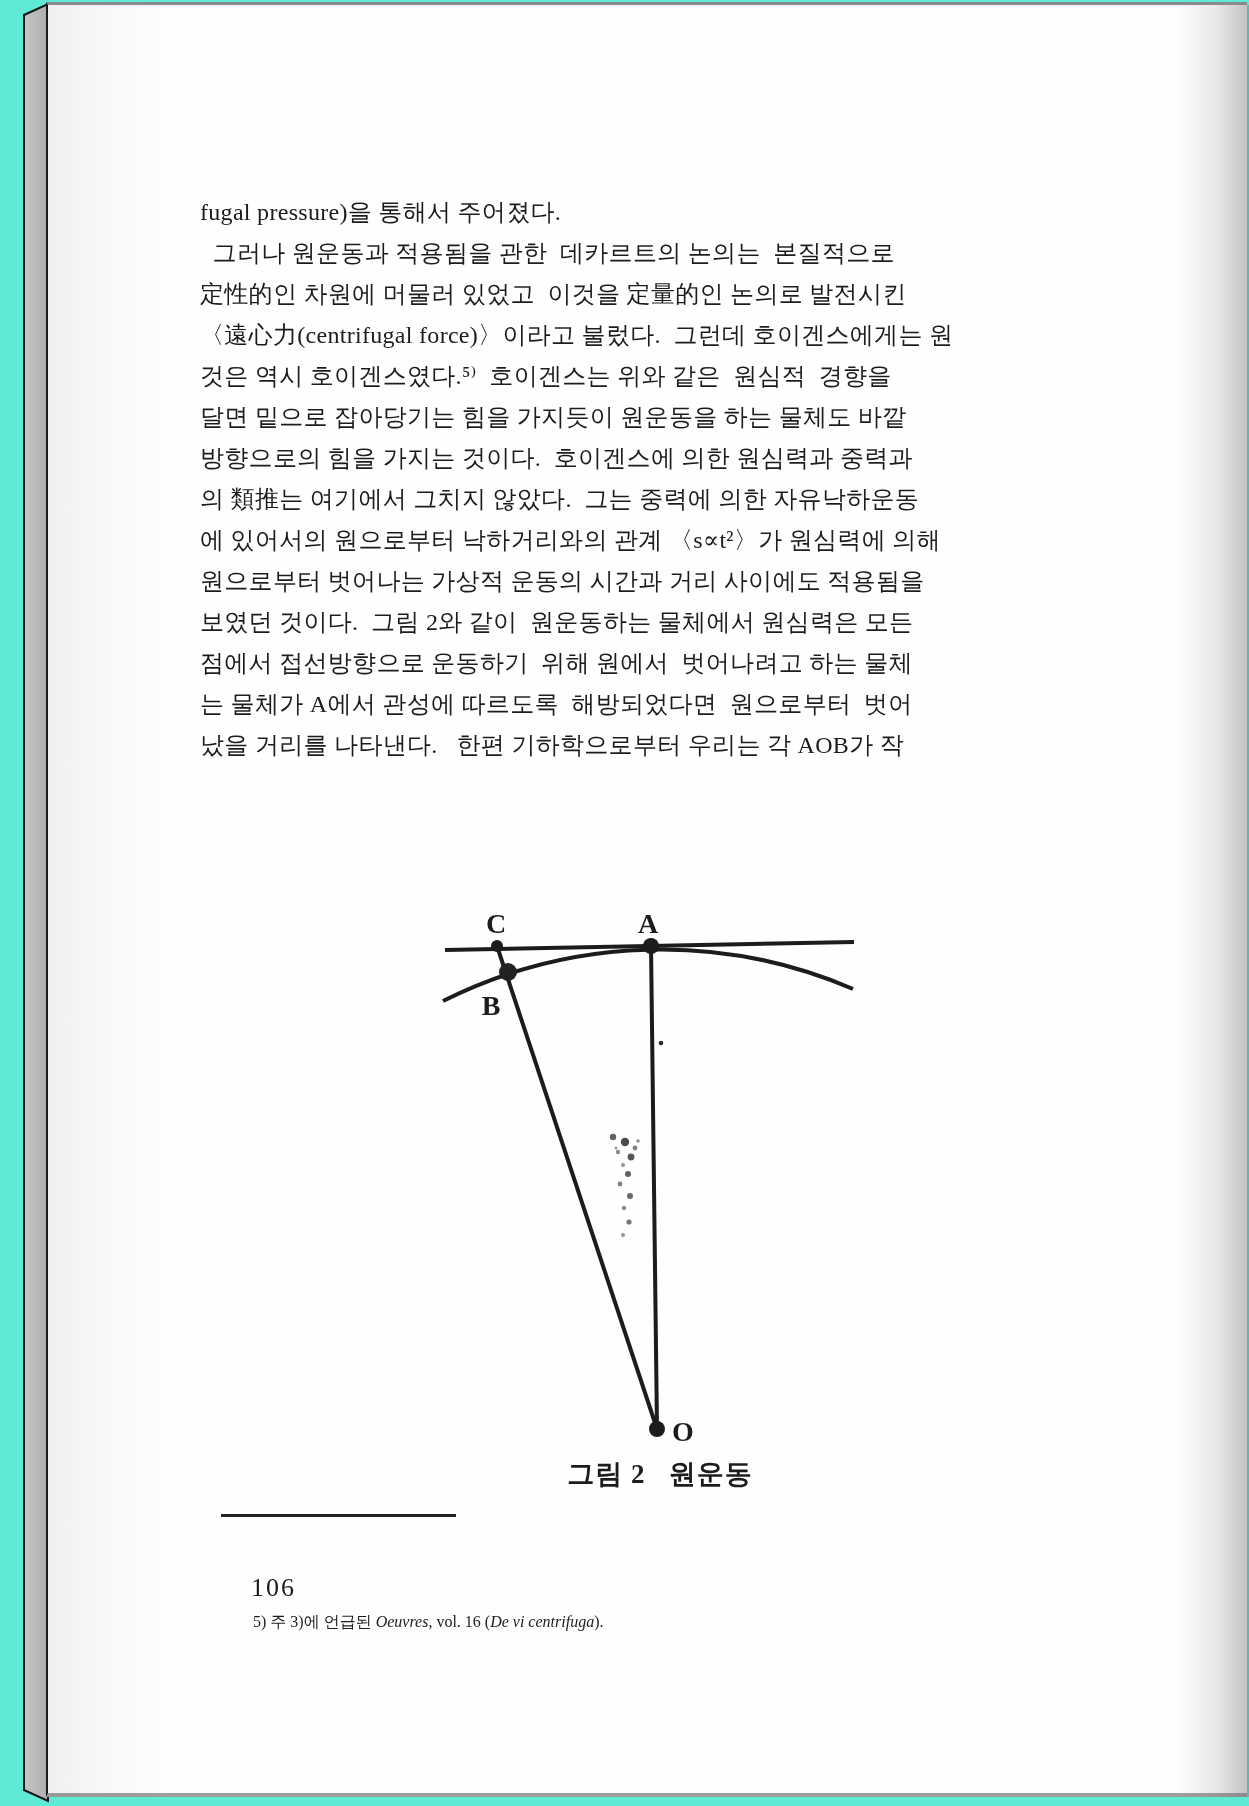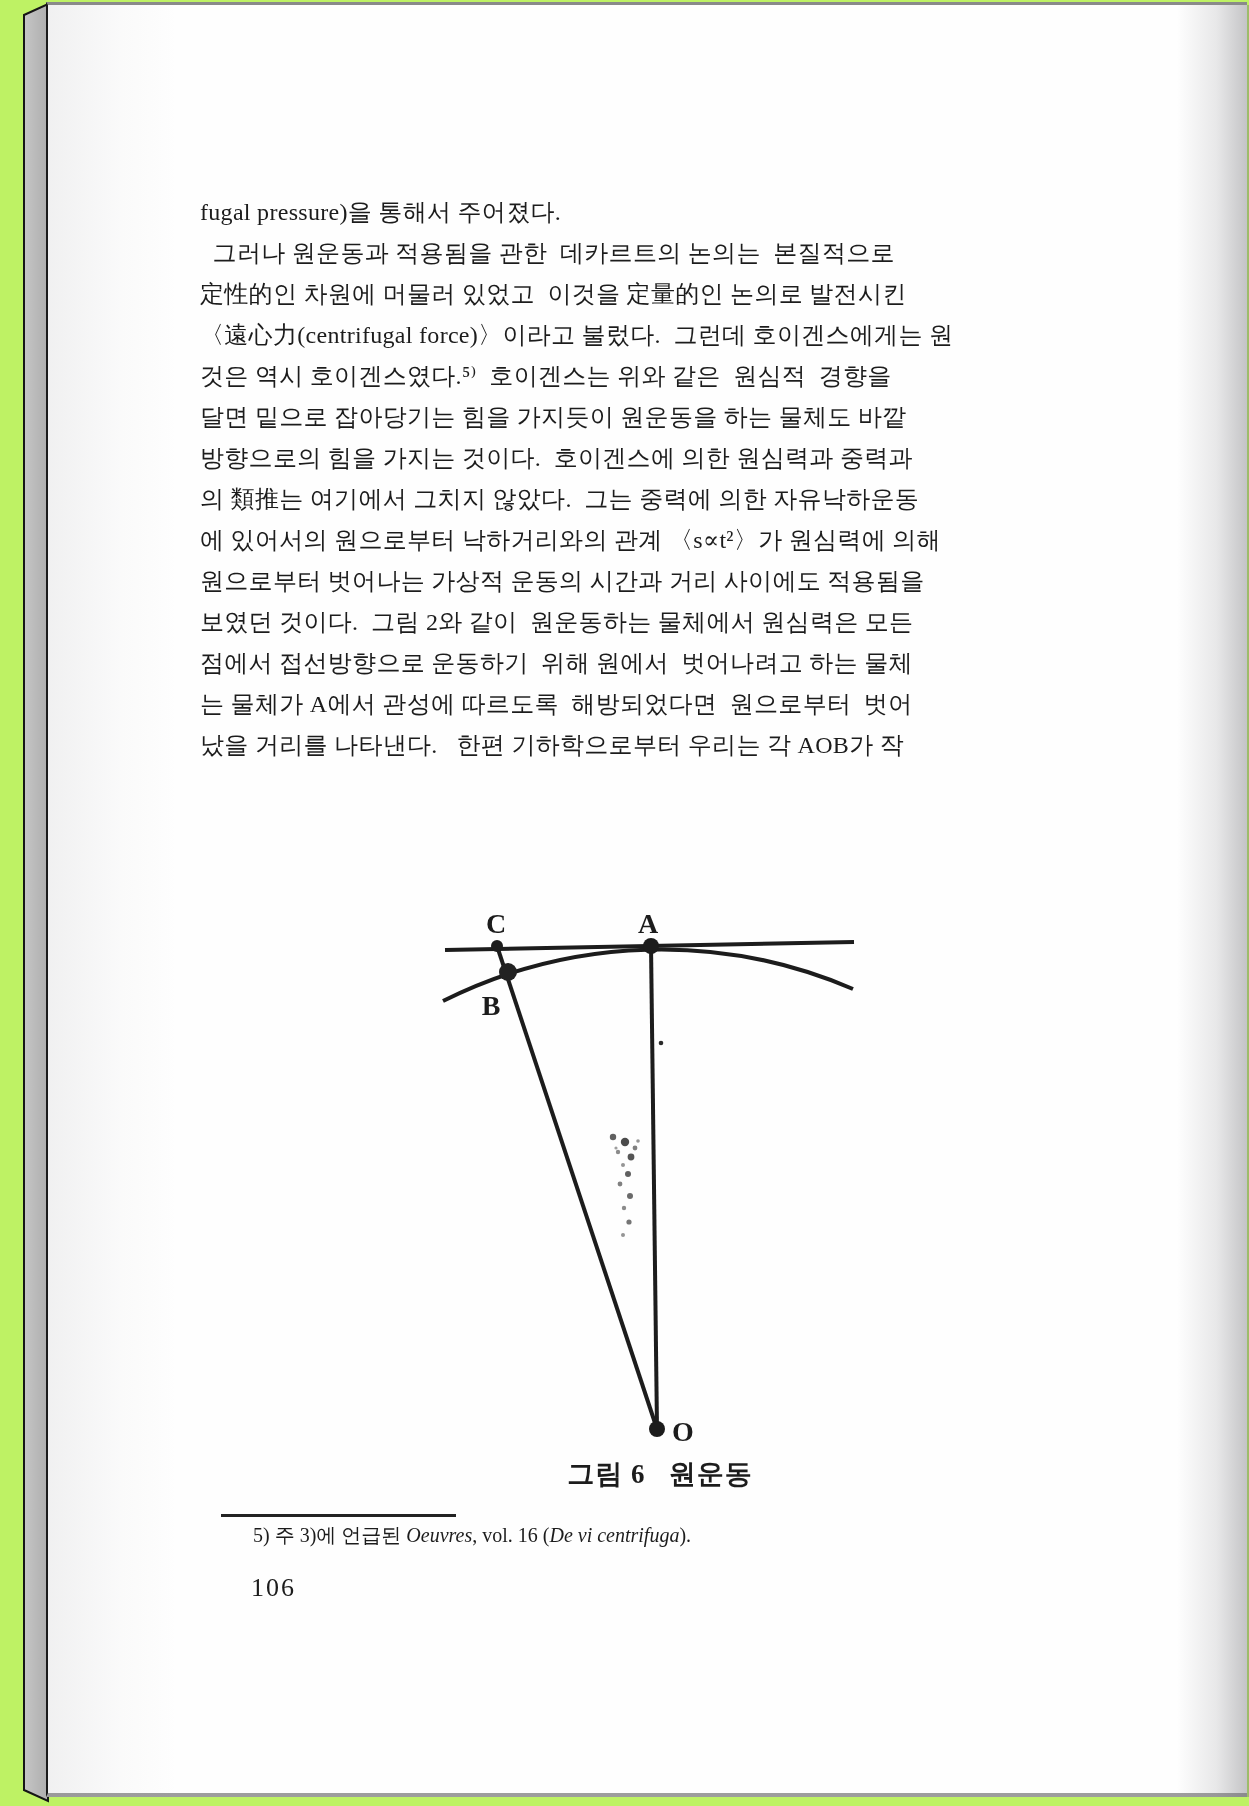--- a/index.html
+++ b/index.html
@@ -1,20 +1,20 @@
 <!DOCTYPE html>
 <html><head>
 <meta charset="utf-8">
 <style>
   html,body{margin:0;padding:0;background:#f4f4f5;}
   .scene{
     position:relative;
     width:1249px;height:1806px;
     overflow:hidden;
-    background:#bef264;
+    background:#5eead4;
     font-family:"Liberation Serif","DejaVu Serif",serif;
     color:#1c1c1c;
   }
   .page{
     position:absolute;
     left:46px;top:2px;
     width:1201px;height:1795px;
     background:#fefefe;
     border-top:3px solid #8a8a8a;
     border-bottom:4px solid #9d9d9d;
@@ -63,23 +63,23 @@
     letter-spacing:1px;
   }
   .footnote-rule{
     position:absolute;
     left:221px;top:1514px;
     width:235px;height:3px;
     background:#222;
   }
   .footnote{
     position:absolute;
-    left:253px;top:1522px;
+    left:253px;top:1612px;
     width:700px;
-    font-size:20px;
+    font-size:16px;
     white-space:pre;
   }
   .footnote .it{font-style:italic;}
   .page-number{
     position:absolute;
     left:251px;top:1573px;
     font-size:26px;
     letter-spacing:2px;
   }
 </style>
@@ -151,21 +151,21 @@
       <circle cx="236" cy="243" r="1.6" opacity="0.45"></circle>
       <circle cx="258" cy="236" r="1.8" opacity="0.5"></circle>
     </g>
 
     <text x="116" y="28" text-anchor="middle" font-size="28" font-weight="bold" fill="#1c1c1c">C</text>
     <text x="268" y="28" text-anchor="middle" font-size="28" font-weight="bold" fill="#1c1c1c">A</text>
     <text x="111" y="110" text-anchor="middle" font-size="28" font-weight="bold" fill="#1c1c1c">B</text>
     <text x="292" y="536" text-anchor="start" font-size="28" font-weight="bold" fill="#1c1c1c">O</text>
   </svg>
 
-  <div class="figure-caption">그림 6   원운동</div>
+  <div class="figure-caption">그림 2   원운동</div>
 
   <div class="footnote-rule"></div>
 
   <div class="footnote"><span>5) 주 3)에 언급된 </span><span class="it">Oeuvres</span><span>, vol. 16 (</span><span class="it">De vi centrifuga</span><span>).</span></div>
 
   <div class="page-number">106</div>
 
   <div class="curl-shadow"></div>
 
 </div>

